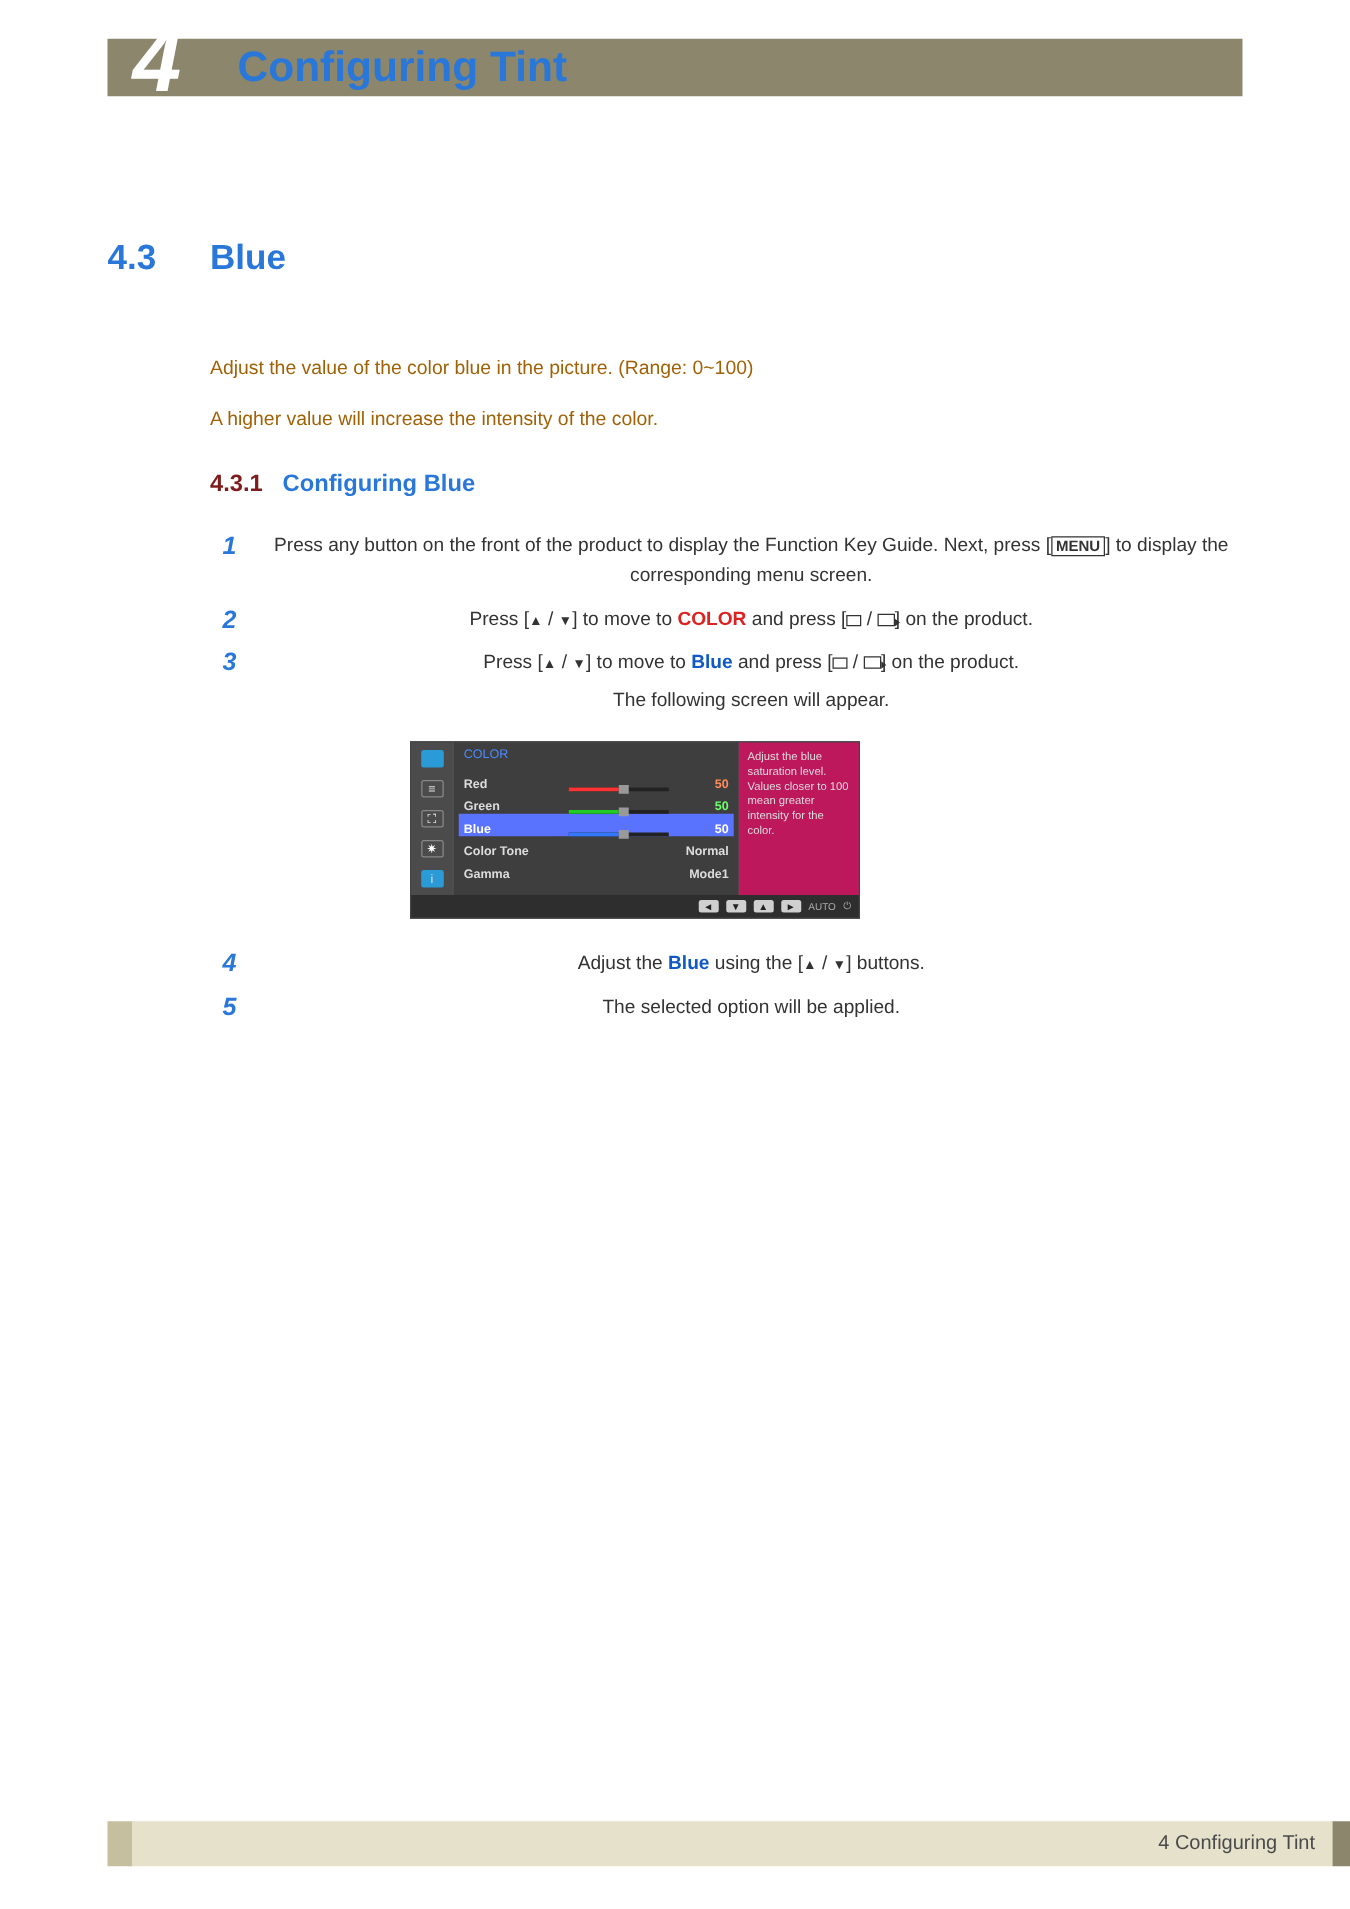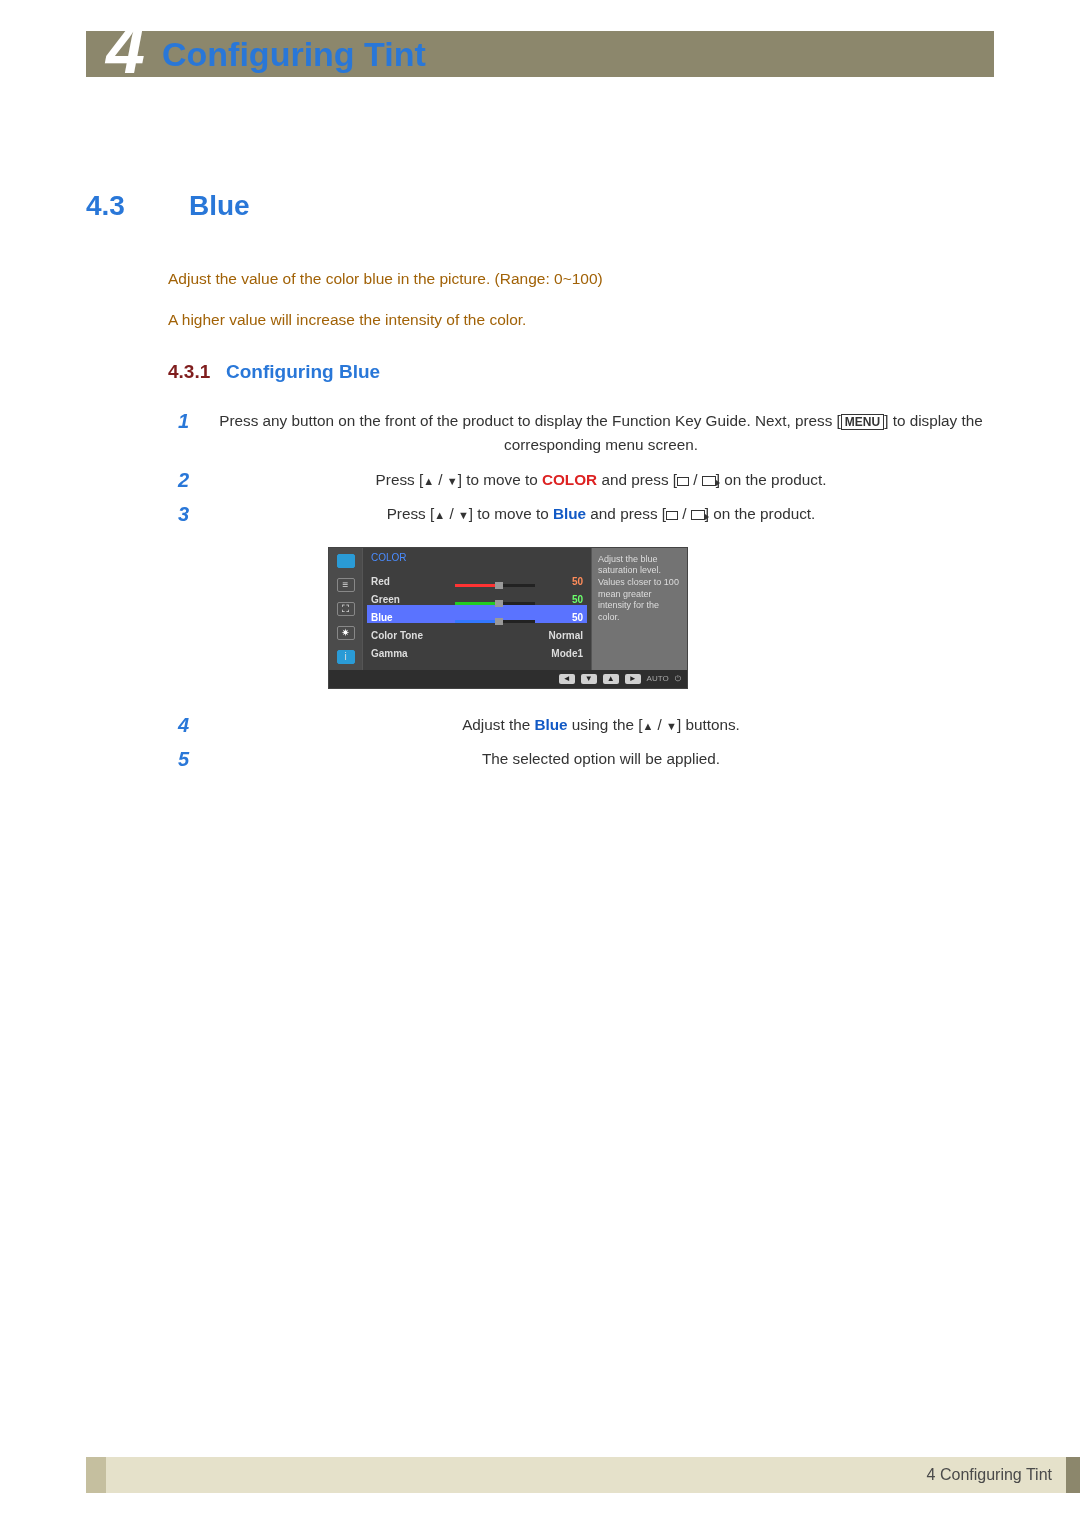--- a/index.html
+++ b/index.html
@@ -22,33 +22,33 @@
   .top-header .big4 {
     position: absolute;
     left: 20px; top: -22px;
     font-size: 70px;
     font-style: italic;
     font-weight: bold;
     color: #fff;
     letter-spacing: -3px;
   }
   .top-header h1 {
-    margin-left: 76px;
+    margin-left: 104px;
     font-size: 34px;
     font-weight: bold;
     color: #2977d8;
   }
 
   .content {
     position: absolute;
     left: 86px;
     top: 190px;
     width: 908px;
   }
-  .sec-row { display: flex; margin-bottom: 47px; gap: 21px; }
+  .sec-row { display: flex; margin-bottom: 63px; }
   .sec-num {
     font-size: 28px;
     color: #2977d8;
     font-weight: bold;
     width: 82px;
     flex-shrink: 0;
   }
   .sec-title {
     font-size: 28px;
     color: #2977d8;
@@ -121,21 +121,21 @@
   .osd-row .val { width:38px; text-align:right; }
   .osd-row .val.green { color:#6cff6c;}
   .osd-row .val.red { color:#ff8c5a;}
   .osd-bar { width:80px; height:3px; background:#222; margin-right:10px; position:relative;}
   .osd-bar .fill { position:absolute; left:0; top:0; height:100%; width:50%;}
   .osd-bar .fill.red{background:#f33;}
   .osd-bar .fill.green{background:#2c2;}
   .osd-bar .fill.blue{background:#37f;}
   .osd-bar .thumb{ position:absolute; left:50%; top:-2px; width:8px; height:7px; background:#999;}
   .osd-right {
-    width: 96px; background:#737373; border-left:1px solid #555;
+    width: 96px; background:#be185d; border-left:1px solid #555;
     padding:6px; font-size:9px; line-height:1.3; color:#ddd;
   }
   .osd-nav {
     height:18px; background:#2e2e2e;
     display:flex; justify-content:flex-end; align-items:center;
     padding-right:6px; gap:6px; font-size:8px; color:#aaa;
   }
   .osd-nav .nbtn{
     width:16px;height:10px;background:#d0d0d0;border-radius:2px;
     color:#222;display:flex;align-items:center;justify-content:center;
@@ -188,20 +188,21 @@
         <div class="step-num">2</div>
         <div class="step-text">
           <span>Press [</span><span class="tri-up"></span> / <span class="tri-down"></span><span>] to move to </span><span class="kw-red">COLOR</span><span> and press [</span><span class="rect-icon"></span> / <span class="source-icon"></span><span>] on the product.</span>
         </div>
       </div>
 
       <div class="step">
         <div class="step-num">3</div>
         <div class="step-text">
           <span>Press [</span><span class="tri-up"></span> / <span class="tri-down"></span><span>] to move to </span><span class="kw-blue">Blue</span><span> and press [</span><span class="rect-icon"></span> / <span class="source-icon"></span><span>] on the product.</span>
+          <div style="margin-top:6px;">The following screen will appear.</div>
         </div>
       </div>
     </div>
 
     <div class="osd-wrap">
       <div class="osd">
         <div class="osd-main">
           <div class="osd-left">
             <div class="ic ic-monitor"></div>
             <div class="ic">≡</div>

